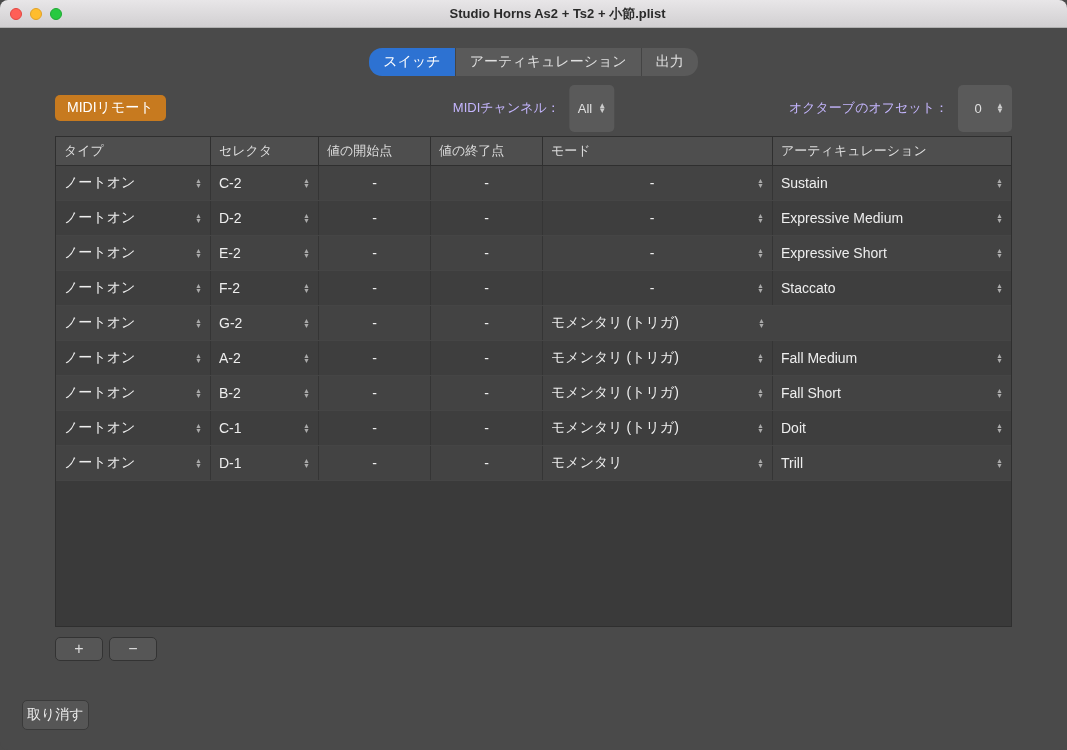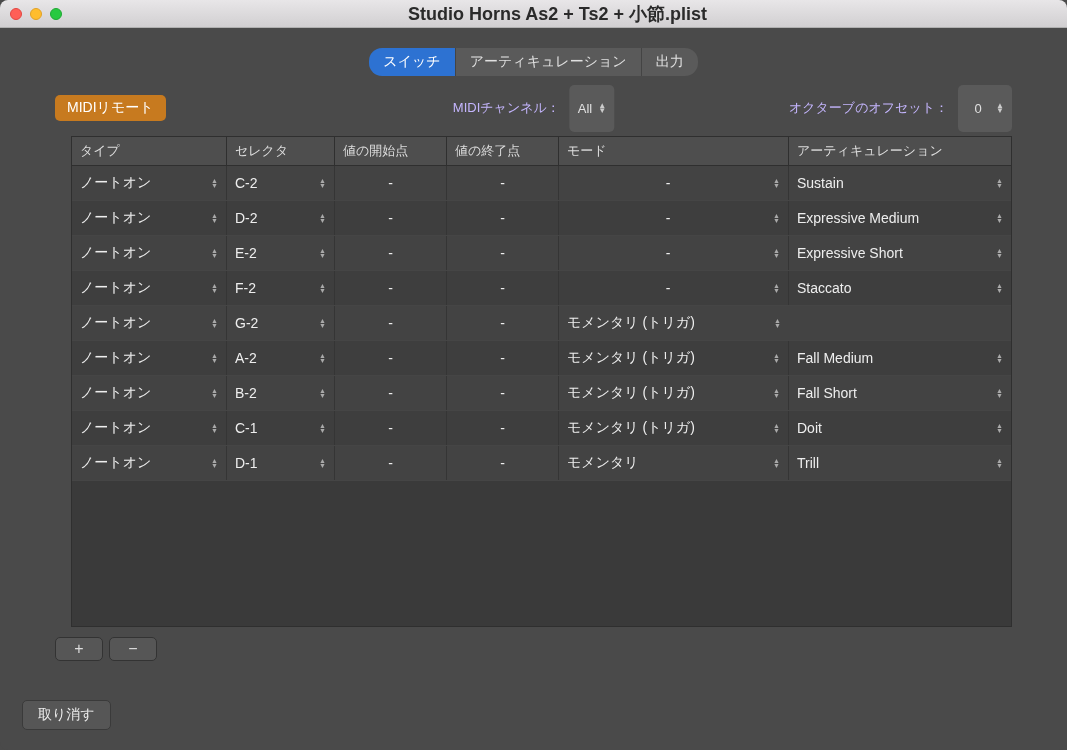--- a/index.html
+++ b/index.html
@@ -6,39 +6,39 @@
 body { background: #4a4a4a; width: 1067px; height: 750px; overflow: hidden; }
 
 .window { width: 1067px; height: 750px; background: #4a4a4a; border-radius: 8px; overflow: hidden; position: relative; }
 
 .titlebar { height: 28px; background: linear-gradient(#e8e6e8, #d1cfd1); display: flex; align-items: center; position: relative; border-bottom: 1px solid #b0b0b0; }
 .traffic-lights { display: flex; gap: 8px; margin-left: 10px; }
 .tl { width: 12px; height: 12px; border-radius: 50%; }
 .tl.red { background: #ff5f57; border: 0.5px solid #e24640; }
 .tl.yellow { background: #ffbd2e; border: 0.5px solid #e1a126; }
 .tl.green { background: #28c940; border: 0.5px solid #1fa833; }
-.title { position: absolute; left: 0; right: 0; text-align: center; font-size: 18px; font-weight: 600; color: #2a2a2a; margin-left: 48px; }
+.title { position: absolute; left: 0; right: 0; text-align: center; font-size: 13px; font-weight: 600; color: #2a2a2a; margin-left: 48px; }
 
 .content { padding: 20px 55px 0 55px; }
 
 .seg-wrap { display: flex; justify-content: center; margin-bottom: 18px; }
 .seg { display: flex; border-radius: 13px; overflow: hidden; }
 .seg button { font-size: 14px; padding: 5px 14px; background: #5a5a5a; color: #e0e0e0; border: none; border-right: 1px solid #444; cursor: pointer; }
 .seg button:last-child { border-right: none; }
 .seg button.active { background: #2d72d2; color: #fff; }
 
 .controls-row { display: flex; align-items: center; margin-bottom: 14px; position: relative; height: 28px; }
 .midi-remote { background: #c77a1f; color: #fff; font-size: 14px; padding: 4px 12px; border-radius: 5px; border: none; }
 .label { color: #c4b5fd; font-size: 13px; text-align: center; }
 .select-pill { display: inline-flex; align-items: center; background: #5a5a5a; border-radius: 5px; padding: 16px 8px; color: #e0e0e0; font-size: 13px; gap: 6px; }
 .updown { display: inline-flex; flex-direction: column; line-height: 5px; font-size: 8px; color: #ccc; }
 .midi-ch-group { position: absolute; left: 50%; transform: translateX(-50%); display: flex; align-items: center; gap: 10px; }
 .octave-group { position: absolute; right: 0; display: flex; align-items: center; gap: 10px; }
 
-.table { border: 1px solid #2f2f2f; background: #3a3a3a; margin-left: 16px; }
+.table { border: 1px solid #2f2f2f; background: #3a3a3a; }
 .thead { display: flex; background: #4e4e4e; border-bottom: 1px solid #2f2f2f; }
 .th { font-size: 13px; color: #ddd; padding: 5px 8px; border-right: 1px solid #2f2f2f; text-align: left; }
 .th:last-child { border-right: none; }
 .col-type { width: 155px; }
 .col-sel { width: 108px; }
 .col-start { width: 112px; }
 .col-end { width: 112px; }
 .col-mode { width: 230px; }
 .col-art { flex: 1; }
 
@@ -49,21 +49,21 @@
 .tr:nth-child(odd) { background: #434343; }
 .tr:nth-child(even) { background: #3e3e3e; }
 .cell-inner { display: flex; justify-content: space-between; align-items: center; width: 100%; }
 .center { justify-content: center; }
 .ud { display: inline-flex; flex-direction: column; line-height: 5px; font-size: 7px; color: #aaa; margin-left: 4px; }
 
 .footer-btns { display: flex; gap: 6px; margin-top: 10px; }
 .sq-btn { width: 48px; height: 24px; background: #565656; border: 1px solid #333; border-radius: 5px; color: #ddd; font-size: 16px; display: flex; align-items: center; justify-content: center; cursor: pointer; }
 
 .cancel-wrap { position: absolute; left: 22px; bottom: 20px; }
-.cancel-btn { background: #565656; color: #eee; border: 1px solid #3a3a3a; border-radius: 5px; padding: 5px 15px; font-size: 14px; }
+.cancel-btn { background: #565656; color: #eee; border: 1px solid #3a3a3a; border-radius: 5px; padding: 5px 4px; font-size: 14px; }
 </style>
 </head>
 <body>
 
 <div class="window">
   <div class="titlebar">
     <div class="traffic-lights">
       <div class="tl red"></div>
       <div class="tl yellow"></div>
       <div class="tl green"></div>

